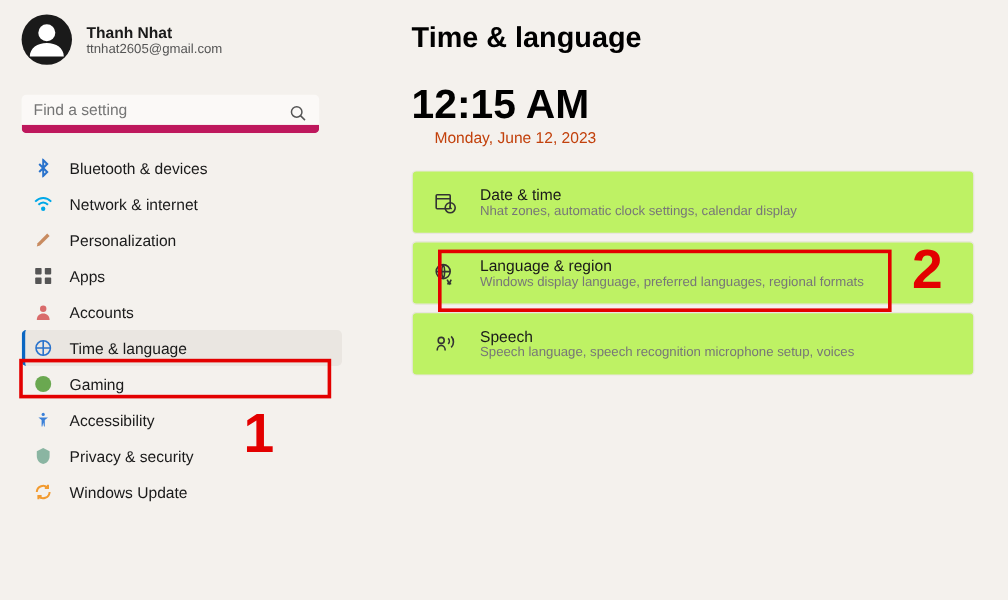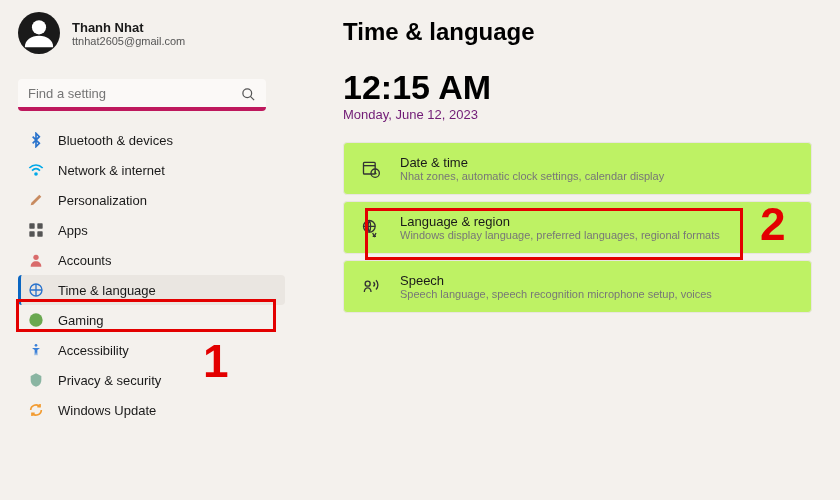--- a/index.html
+++ b/index.html
@@ -5,31 +5,31 @@
 * { box-sizing: border-box; margin: 0; padding: 0; font-family: "Segoe UI", -apple-system, sans-serif; }
 body { width: 840px; height: 500px; background: #f4f1ed; overflow: hidden; position: relative; }
 .layout { display: flex; height: 100%; }
 .sidebar { width: 285px; padding: 12px 0 0 18px; }
 .user-row { display: flex; align-items: center; gap: 12px; margin-bottom: 25px; }
 .avatar { width: 42px; height: 42px; border-radius: 50%; background: #1a1a1a; display: flex; align-items: center; justify-content: center; }
 .avatar svg { width: 34px; height: 34px; }
 .user-name { font-weight: 600; font-size: 13px; color: #1a1a1a; }
 .user-email { font-size: 11px; color: #555; }
 .search-box { position: relative; width: 248px; margin-bottom: 14px; }
-.search-box input { width: 100%; height: 32px; padding: 0 34px 0 10px; border: none; border-bottom: 4px solid #be185d; background: #fbf9f7; border-radius: 4px; font-size: 13px; outline: none; }
+.search-box input { width: 100%; height: 32px; padding: 0 34px 0 10px; border: none; border-bottom: 7px solid #be185d; background: #fbf9f7; border-radius: 4px; font-size: 13px; outline: none; }
 .search-box .sicon { position: absolute; right: 10px; top: 8px; color: #555; }
 .nav { display: flex; flex-direction: column; }
 .nav-item { display: flex; align-items: center; gap: 14px; padding: 7px 10px; border-radius: 4px; font-size: 13px; color: #1a1a1a; cursor: pointer; }
 .nav-item.active { background: #eae6e1; border-left: 3px solid #0a66c2; padding-left: 7px; }
 .nav-icon { width: 16px; height: 16px; display: flex; align-items: center; justify-content: center; }
 
 .main { flex: 1; padding: 18px 28px 0 58px; }
 .page-title { font-size: 24px; font-weight: 600; margin-bottom: 22px; }
 .clock { font-size: 34px; font-weight: 600; }
-.date { font-size: 13px; color: #701a75; margin-bottom: 20px; }
+.date { font-size: 13px; color: #c2410c; margin-bottom: 20px; margin-left: 19px; }
 .cards { display: flex; flex-direction: column; gap: 6px; }
 .card { background: #bef264; border: 1px solid #e9e5e0; border-radius: 4px; padding: 12px 16px; display: flex; align-items: center; gap: 18px; cursor: pointer; }
 .card-icon { width: 22px; height: 22px; display: flex; align-items: center; justify-content: center; flex-shrink: 0; }
 .card-title { font-size: 13px; font-weight: 500; color: #1a1a1a; }
 .card-sub { font-size: 11px; color: #777; }
 
 
 .hl1 { position: absolute; border: 3px solid #e30000; pointer-events: none; }
 .num { position: absolute; font-size: 46px; font-weight: 700; color: #e30000; font-family: Arial, sans-serif; }
 </style>

